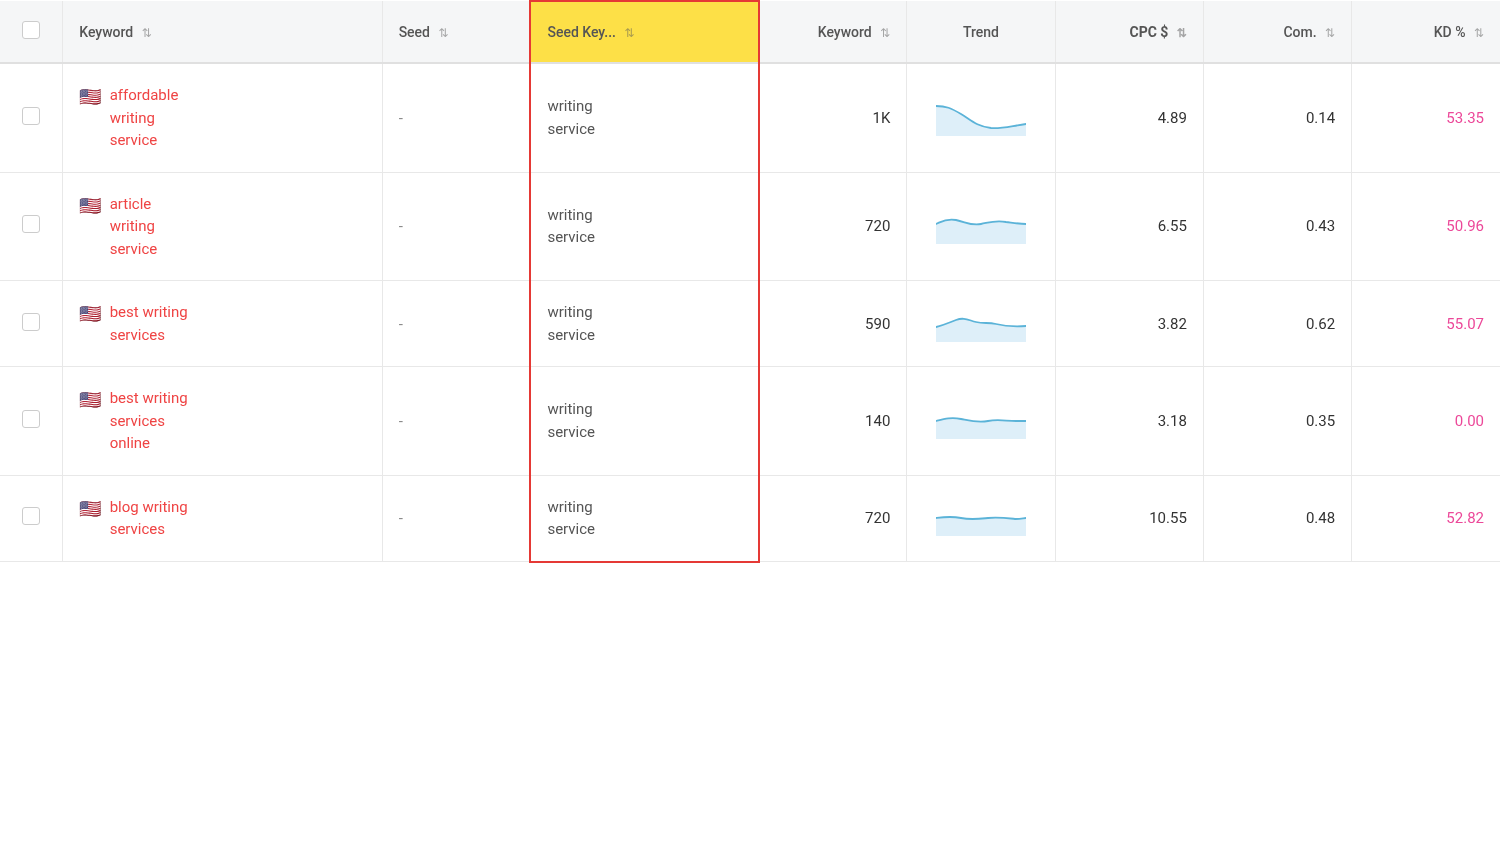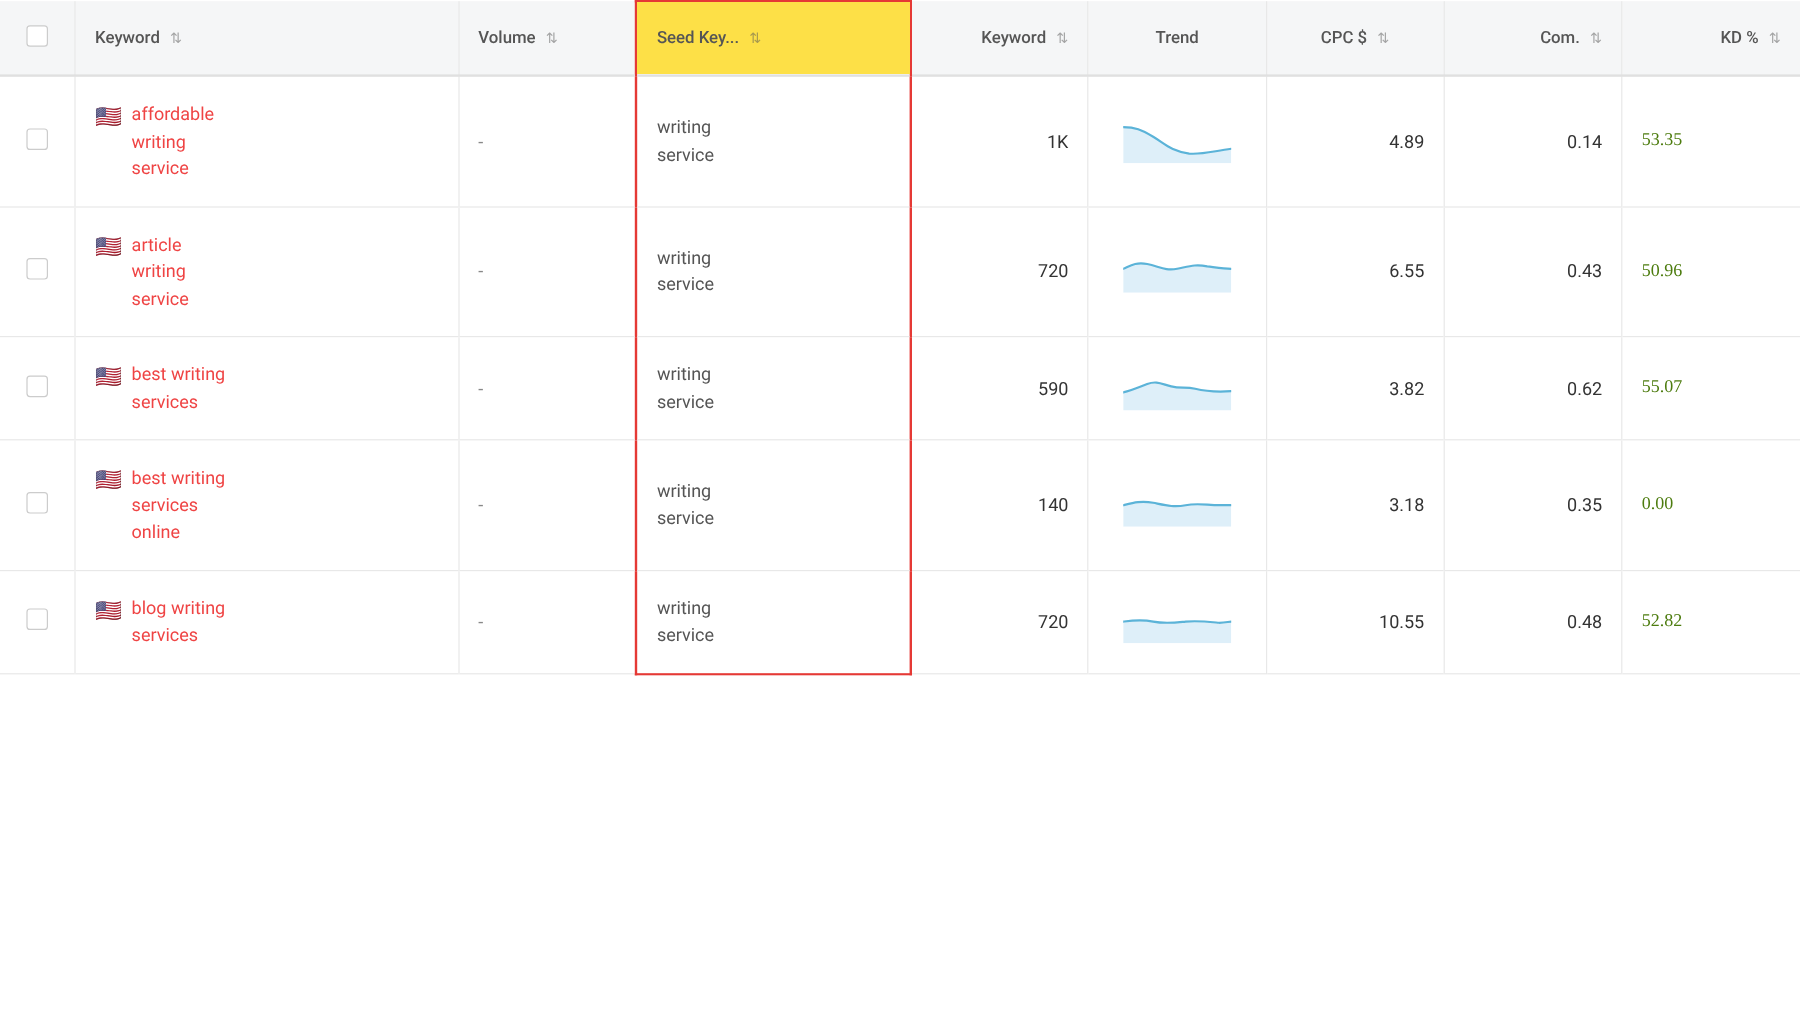--- a/index.html
+++ b/index.html
@@ -69,21 +69,22 @@
       text-align: right;
     }
 
     thead th.col-trend {
       width: 130px;
       text-align: center;
     }
 
     thead th.col-cpc {
       width: 130px;
-      text-align: center;
+      text-align: right;
+      font-weight: bold;
     }
 
     thead th.col-com {
       width: 130px;
       text-align: right;
     }
 
     thead th.col-kd {
       width: 130px;
       text-align: right;
@@ -127,24 +128,23 @@
       color: #333;
     }
 
     td.col-com {
       text-align: right;
       font-size: 15px;
       color: #333;
     }
 
     td.col-kd {
-      text-align: left;
-      font-size: 15px;
-      color: #4d7c0f;
-      font-family: Liberation Serif, serif;
+      text-align: right;
+      font-size: 15px;
+      color: #ec4899;
     }
 
     td.col-trend {
       text-align: center;
     }
 
     .checkbox {
       width: 18px;
       height: 18px;
       border: 1.5px solid #ccc;
@@ -221,21 +221,21 @@
     <thead>
       <tr>
         <th class="col-checkbox">
           <span class="checkbox"></span>
         </th>
         <th class="col-keyword">
           <span>Keyword</span>
           <span class="filter-icon">⇅</span>
         </th>
         <th class="col-group">
-          <span>Volume</span>
+          <span>Seed</span>
           <span class="filter-icon">⇅</span>
         </th>
         <th class="col-seed col-seed-header">
           <span>Seed Key...</span>
           <span class="filter-icon">⇅</span>
         </th>
         <th class="col-volume">
           <span>Keyword</span>
           <span class="filter-icon">⇅</span>
         </th>

